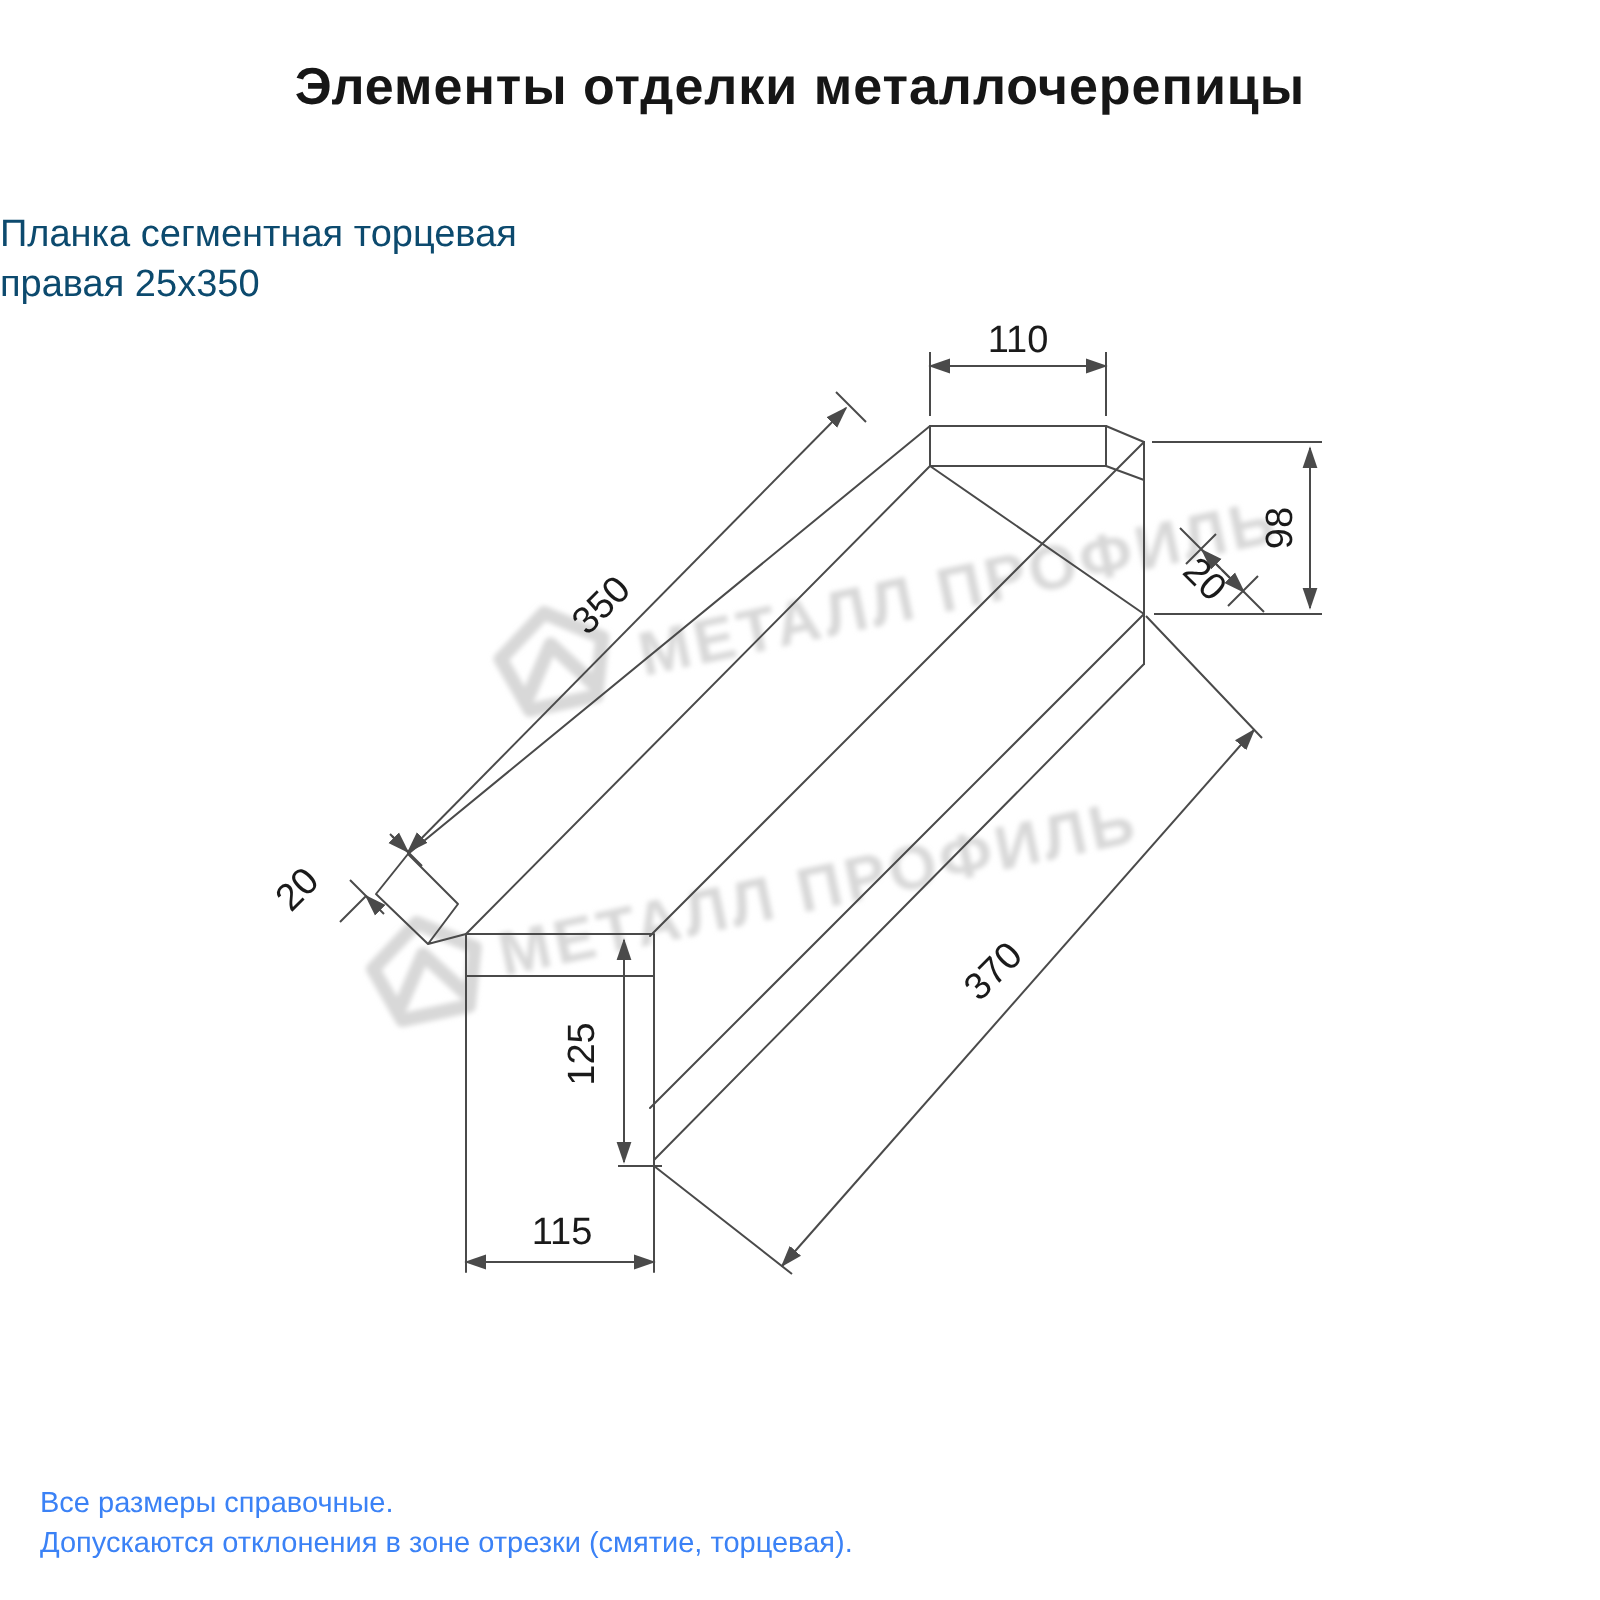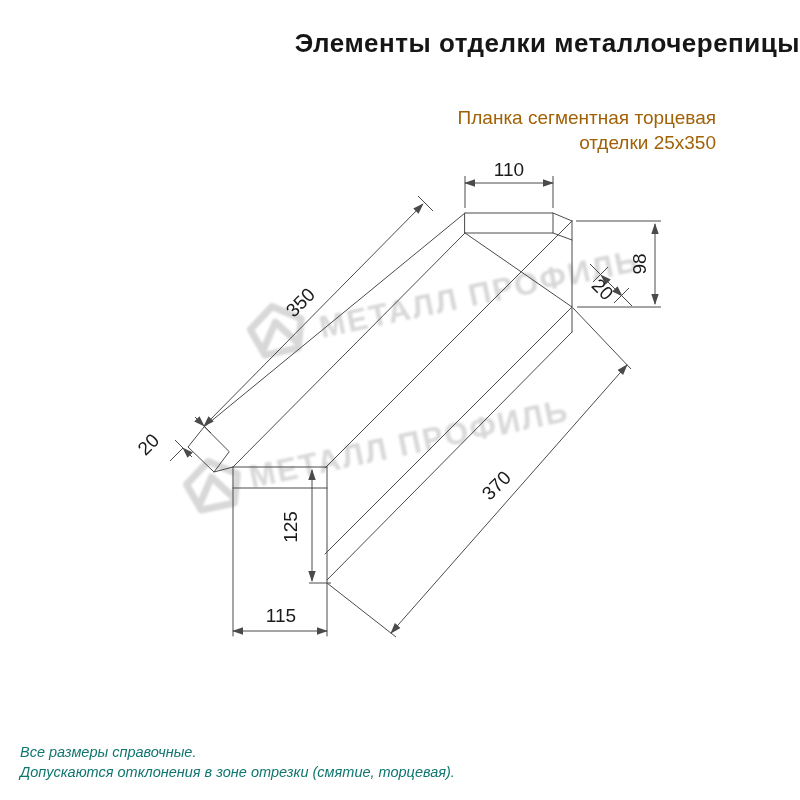--- a/index.html
+++ b/index.html
@@ -15,34 +15,34 @@
     position: relative;
     width: 800px;
     height: 800px;
     background: #ffffff;
   }
   .title {
     position: absolute;
     top: 28px;
     left: 0;
     width: 800px;
-    text-align: right;
+    text-align: center;
     font-size: 26px;
     font-weight: bold;
     color: #161616;
     letter-spacing: 0.5px;
   }
   .subtitle {
     position: absolute;
     top: 106px;
     left: 0;
     width: 716px;
-    text-align: right;
+    text-align: left;
     font-size: 19px;
-    color: #a16207;
+    color: #0c4a6e;
     line-height: 1.3;
   }
   .drawing-svg {
     position: absolute;
     left: 0;
     top: 0;
     width: 800px;
     height: 800px;
   }
   .outline {
@@ -73,35 +73,34 @@
     stroke: #d8d8d8;
     stroke-width: 7;
     fill: none;
     stroke-linejoin: round;
   }
   .footer {
     position: absolute;
     left: 20px;
     top: 742px;
     font-size: 14.5px;
-    color: #0f766e;
+    color: #3b82f6;
     line-height: 1.4;
-    font-style: italic;
   }
 </style>
 </head>
 <body>
 
 <div class="page">
 
   <div class="title">Элементы отделки металлочерепицы</div>
 
   <div class="subtitle">
     <div>Планка сегментная торцевая</div>
-    <div>отделки 25х350</div>
+    <div>правая 25х350</div>
   </div>
 
   <svg class="drawing-svg" viewBox="0 0 800 800">
     <defs>
       <marker id="arr" viewBox="0 0 10 10" refX="9.2" refY="5" markerWidth="11" markerHeight="11" orient="auto-start-reverse">
         <path d="M0,1.6 L10,5 L0,8.4 z" fill="#4a4a4a"></path>
       </marker>
       <filter id="wmblur" x="-20%" y="-20%" width="140%" height="140%">
         <feGaussianBlur stdDeviation="1.2"></feGaussianBlur>
       </filter>

